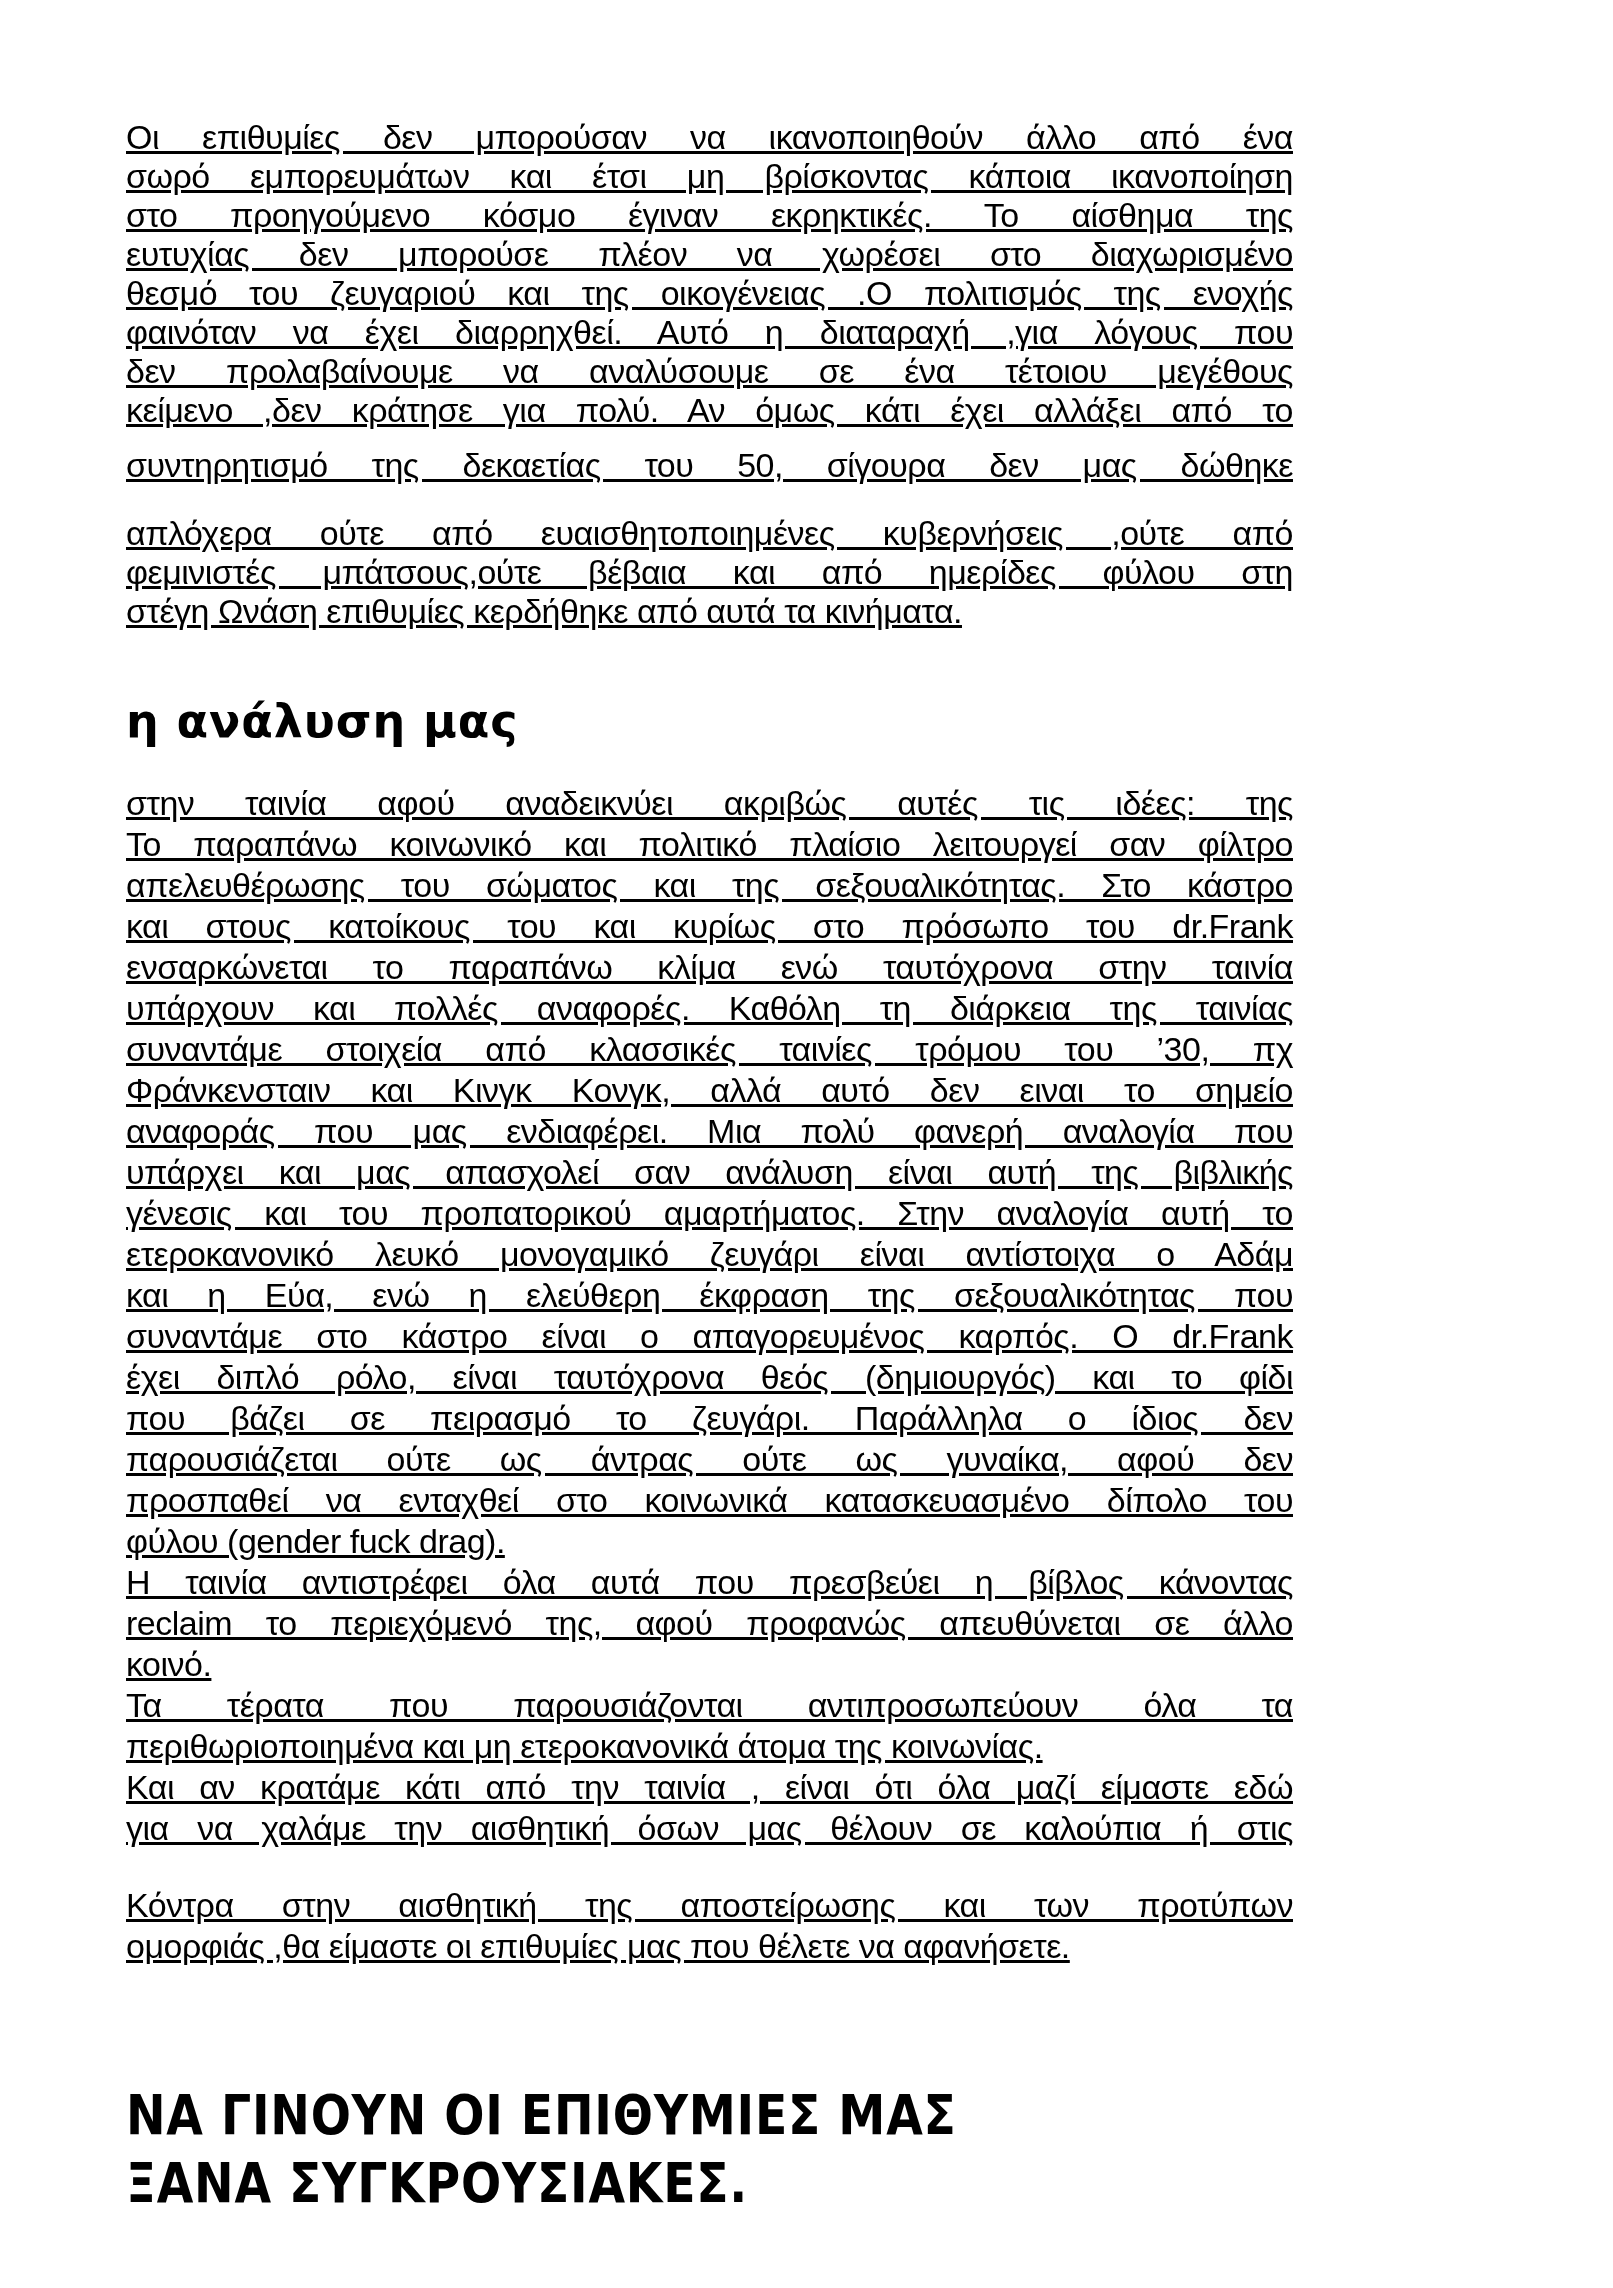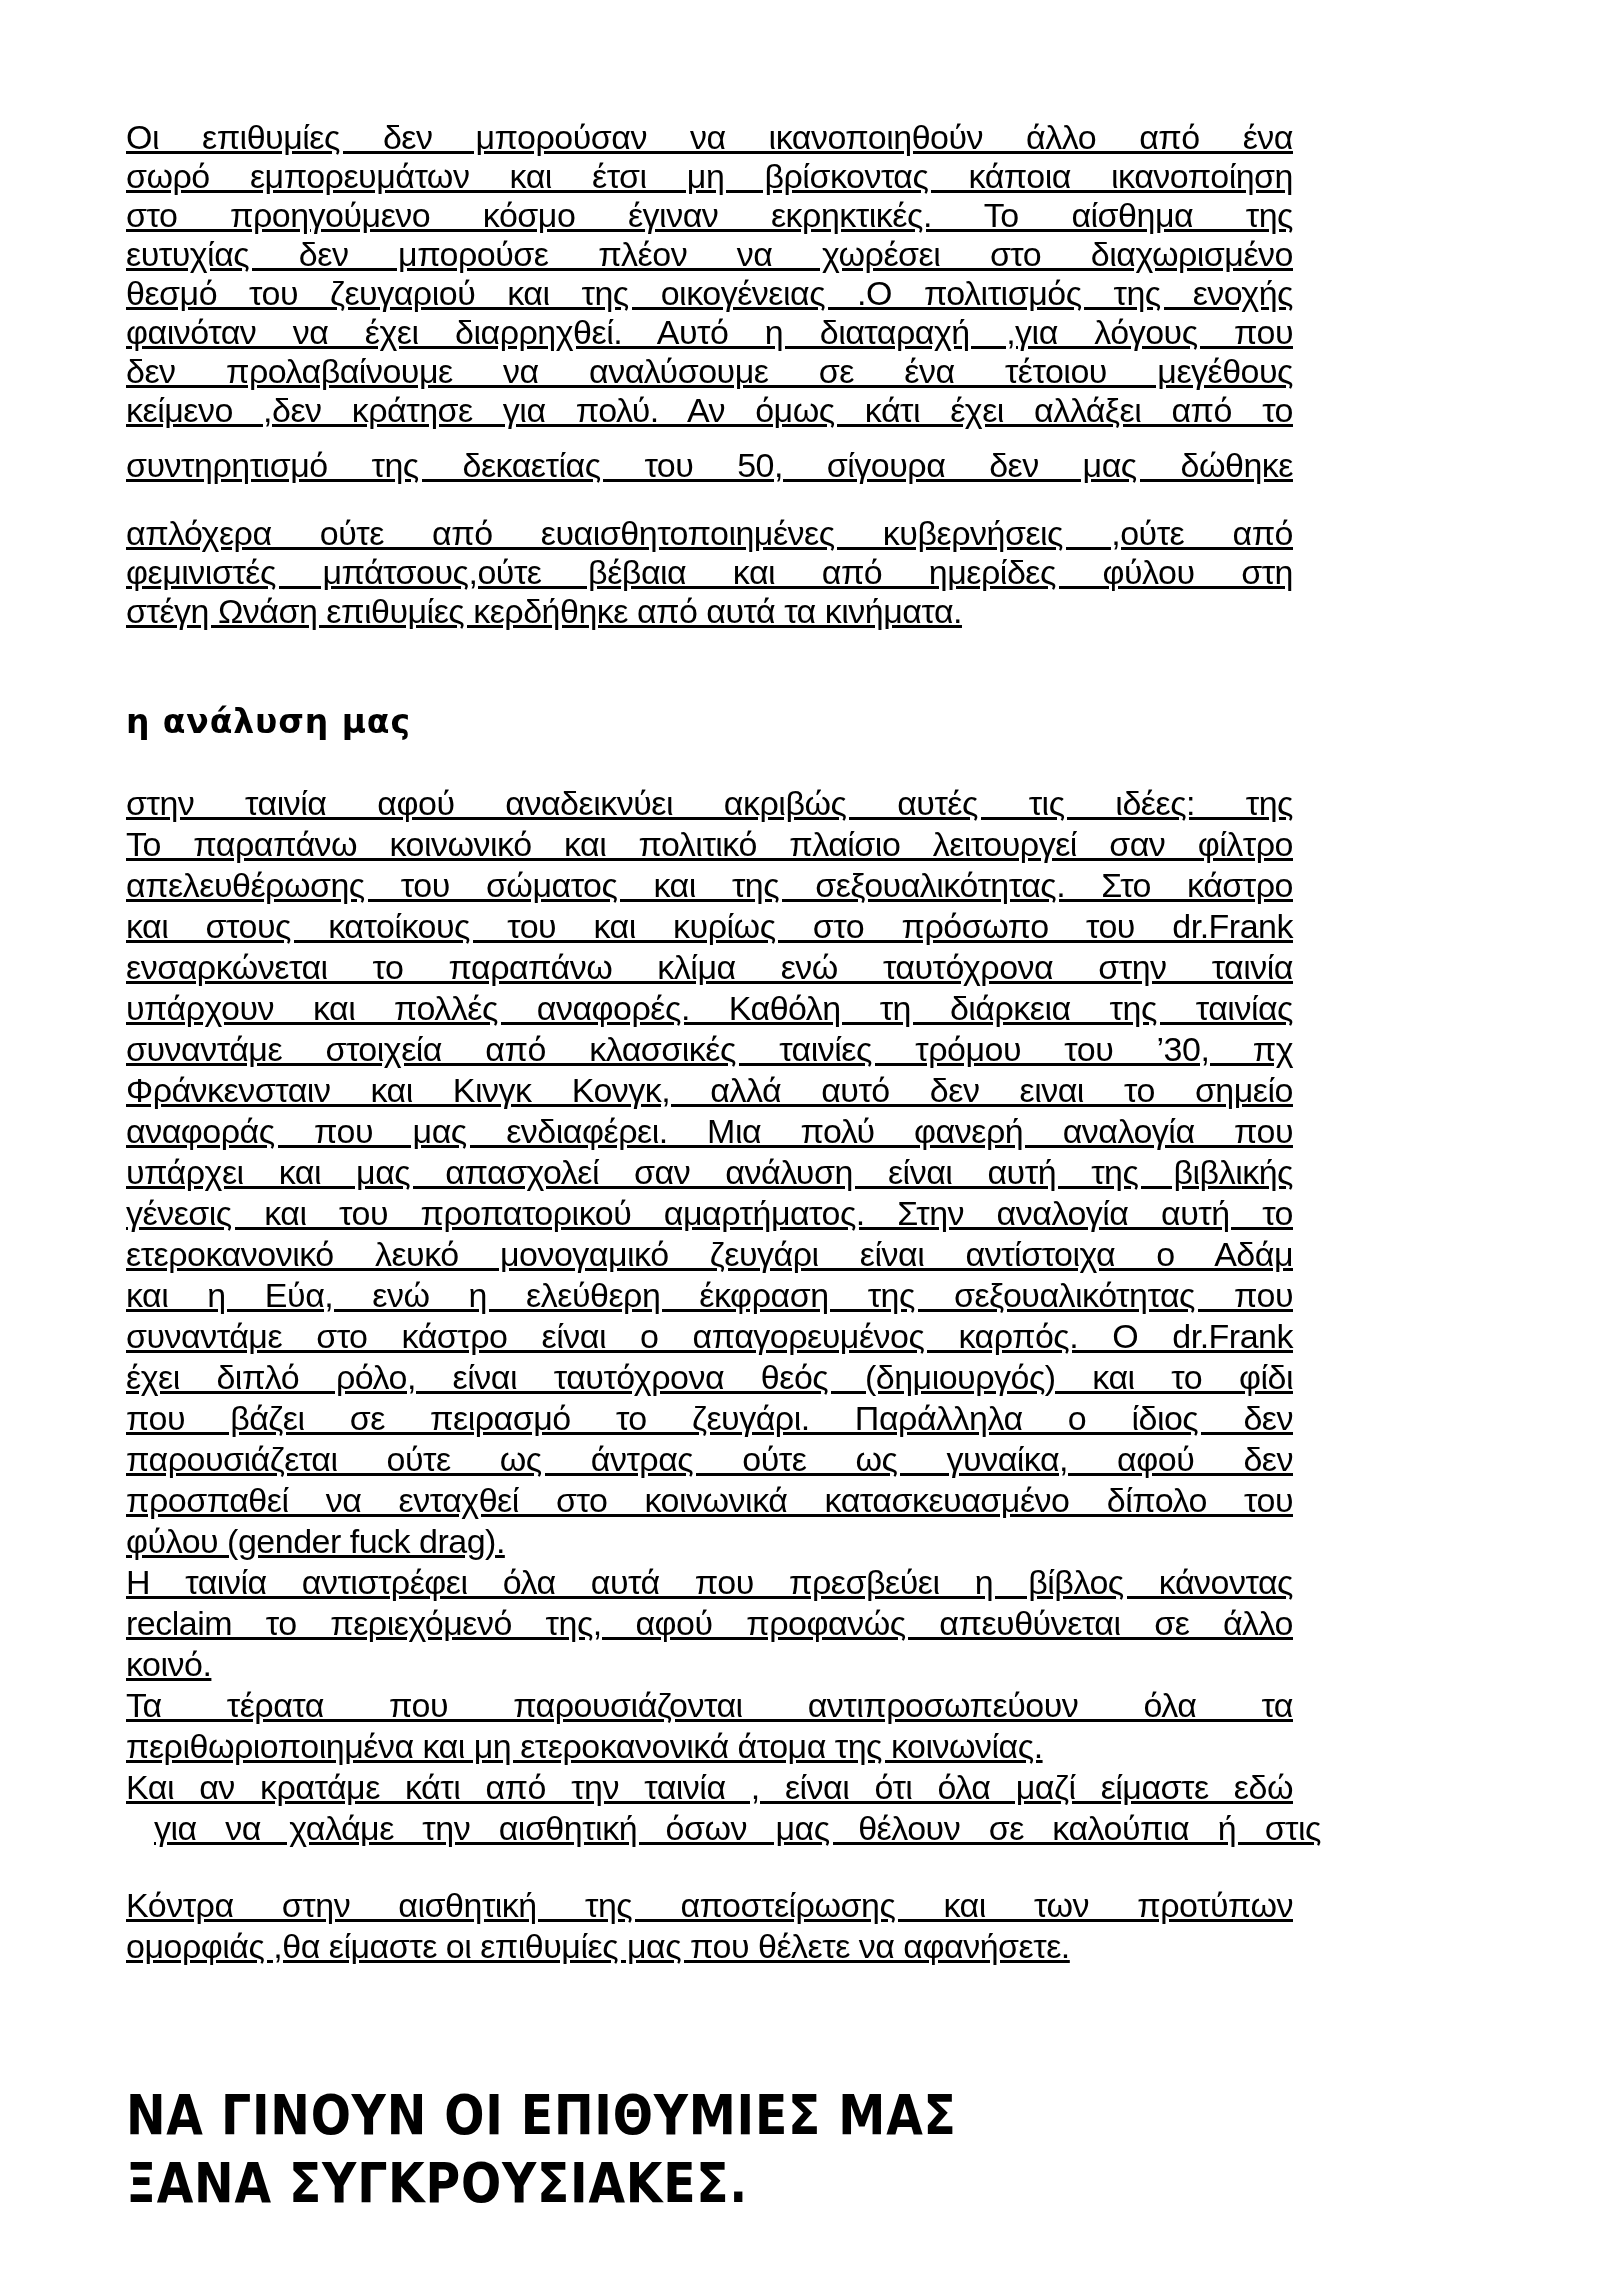--- a/index.html
+++ b/index.html
@@ -25,21 +25,21 @@
     white-space: normal;
     transform-origin: left center;
   }
   .line.last .inner { text-align-last: left; }
   .p1 { top: 118px; }
   .p2 { top: 783px; }
   .line.p1l { height: 39px; line-height: 39px; }
   .heading {
     position: absolute; left: 0; top: 694px;
     font-family: "DejaVu Sans", sans-serif;
-    font-weight: bold; font-size: 33px; line-height: 55px;
+    font-weight: bold; font-size: 46px; line-height: 55px;
     letter-spacing: 0.9px;
   }
   .slogan {
     position: absolute; left: 0; top: 2081px;
     font-family: "DejaVu Sans", sans-serif;
     font-weight: bold; font-size: 55px; line-height: 68px;
     transform: scaleX(0.86); transform-origin: left top;
     letter-spacing: 0.9px;
   }
   .slogan span { display: block; white-space: nowrap; }
@@ -157,21 +157,21 @@
       <div class="line">
         <span class="inner" style="white-space: normal;">Τα τέρατα που παρουσιάζονται αντιπροσωπεύουν όλα τα</span>
       </div>
       <div class="line last">
         <span class="inner" style="white-space: normal;">περιθωριοποιημένα και μη ετεροκανονικά άτομα της κοινωνίας.</span>
       </div>
       <div class="line">
         <span class="inner" style="white-space: normal;">Και αν κρατάμε κάτι από την ταινία , είναι ότι όλα μαζί είμαστε εδώ</span>
       </div>
       <div class="line">
-        <span class="inner" style="white-space: normal; margin-left: 28px;">για να χαλάμε την αισθητική όσων μας θέλουν σε καλούπια ή στις</span>
+        <span class="inner" style="white-space: normal;">για να χαλάμε την αισθητική όσων μας θέλουν σε καλούπια ή στις</span>
       </div>
       <div class="line">
         <span class="inner" style="white-space: normal; margin-top: 36px;">Κόντρα στην αισθητική της αποστείρωσης και των προτύπων</span>
       </div>
       <div class="line last">
         <span class="inner" style="white-space: normal;">ομορφιάς ,θα είμαστε οι επιθυμίες μας που θέλετε να αφανήσετε.</span>
       </div>
     </div>
   <div class="slogan">
     <span>ΝΑ ΓΙΝΟΥΝ ΟΙ ΕΠΙΘΥΜΙΕΣ ΜΑΣ</span>

